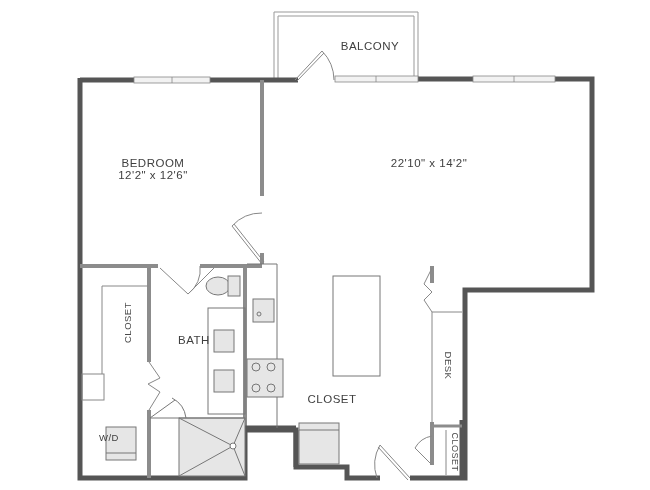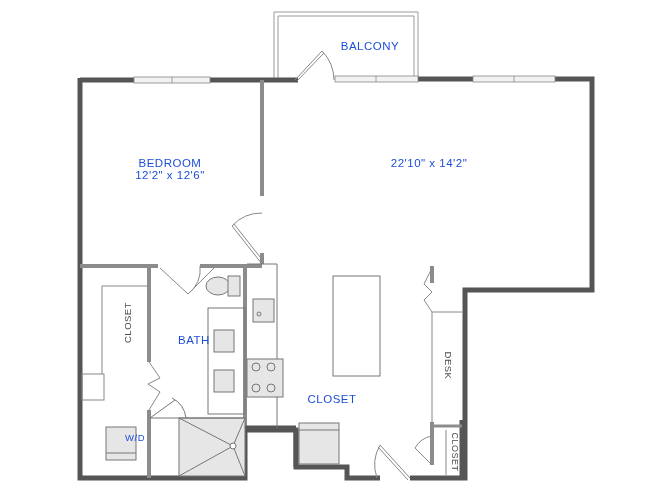--- a/index.html
+++ b/index.html
@@ -1,18 +1,18 @@
 <!DOCTYPE html>
 <html><head>
 <meta charset="utf-8">
 <style>
   html, body { margin:0; padding:0; background:#ffffff; }
   body { width:650px; height:490px; position:relative; overflow:hidden; font-family:"Liberation Sans", sans-serif; }
   svg { position:absolute; left:0; top:0; }
-  .lbl { position:absolute; color:#1d4ed8; font-family:"Liberation Sans", sans-serif; letter-spacing:0.5px; text-align:center; white-space:nowrap; }
+  .lbl { position:absolute; color:#404040; font-family:"Liberation Sans", sans-serif; letter-spacing:0.5px; text-align:center; white-space:nowrap; }
   .lbl .n { display:block; font-size:11.5px; }
   .lbl .d { display:block; font-size:11.5px; }
   .vert { position:absolute; color:#4a4a4a; font-size:9.5px; letter-spacing:0.5px; white-space:nowrap; transform-origin:center; }
 </style>
 </head>
 <body>
 
 <svg width="650" height="490" viewBox="0 0 650 490">
 
   <g fill="none" stroke="#999" stroke-width="1">
@@ -127,21 +127,21 @@
     <path d="M432 426 H462" stroke="#8c8c8c" stroke-width="3"></path>
     <path d="M432 465 L415 448"></path>
     <path d="M415 448 A24 24 0 0 1 432 436"></path>
   </g>
 </svg>
 
 <div class="lbl" style="left:330px;top:40px;width:80px;">
   <span class="n">BALCONY</span>
 </div>
 
-<div class="lbl" style="left:120px;top:157px;width:100px;">
+<div class="lbl" style="left:103px;top:157px;width:100px;">
   <span class="n">BEDROOM</span>
   <span class="d">12'2" x 12'6"</span>
 </div>
 
 <div class="lbl" style="left:374px;top:157px;width:110px;">
   <span class="d">22'10" x 14'2"</span>
 </div>
 
 <div class="lbl" style="left:300px;top:393px;width:64px;">
   <span class="n">CLOSET</span>
@@ -150,15 +150,15 @@
 <div class="lbl" style="left:172px;top:334px;width:44px;">
   <span class="n">BATH</span>
 </div>
 
 <div class="vert" style="left:102px;top:317px;width:50px;text-align:center;transform:rotate(-90deg);">CLOSET</div>
 
 <div class="vert" style="left:430px;top:360px;width:36px;text-align:center;transform:rotate(90deg);">DESK</div>
 
 <div class="vert" style="left:432px;top:447px;width:46px;text-align:center;transform:rotate(90deg);font-size:9px;">CLOSET</div>
 
-<div class="lbl" style="left:115px;top:432px;width:30px;text-align:right;">
+<div class="lbl" style="left:94px;top:432px;width:30px;">
   <span class="n" style="font-size:9.5px;">W/D</span>
 </div>
 
 </body></html>

